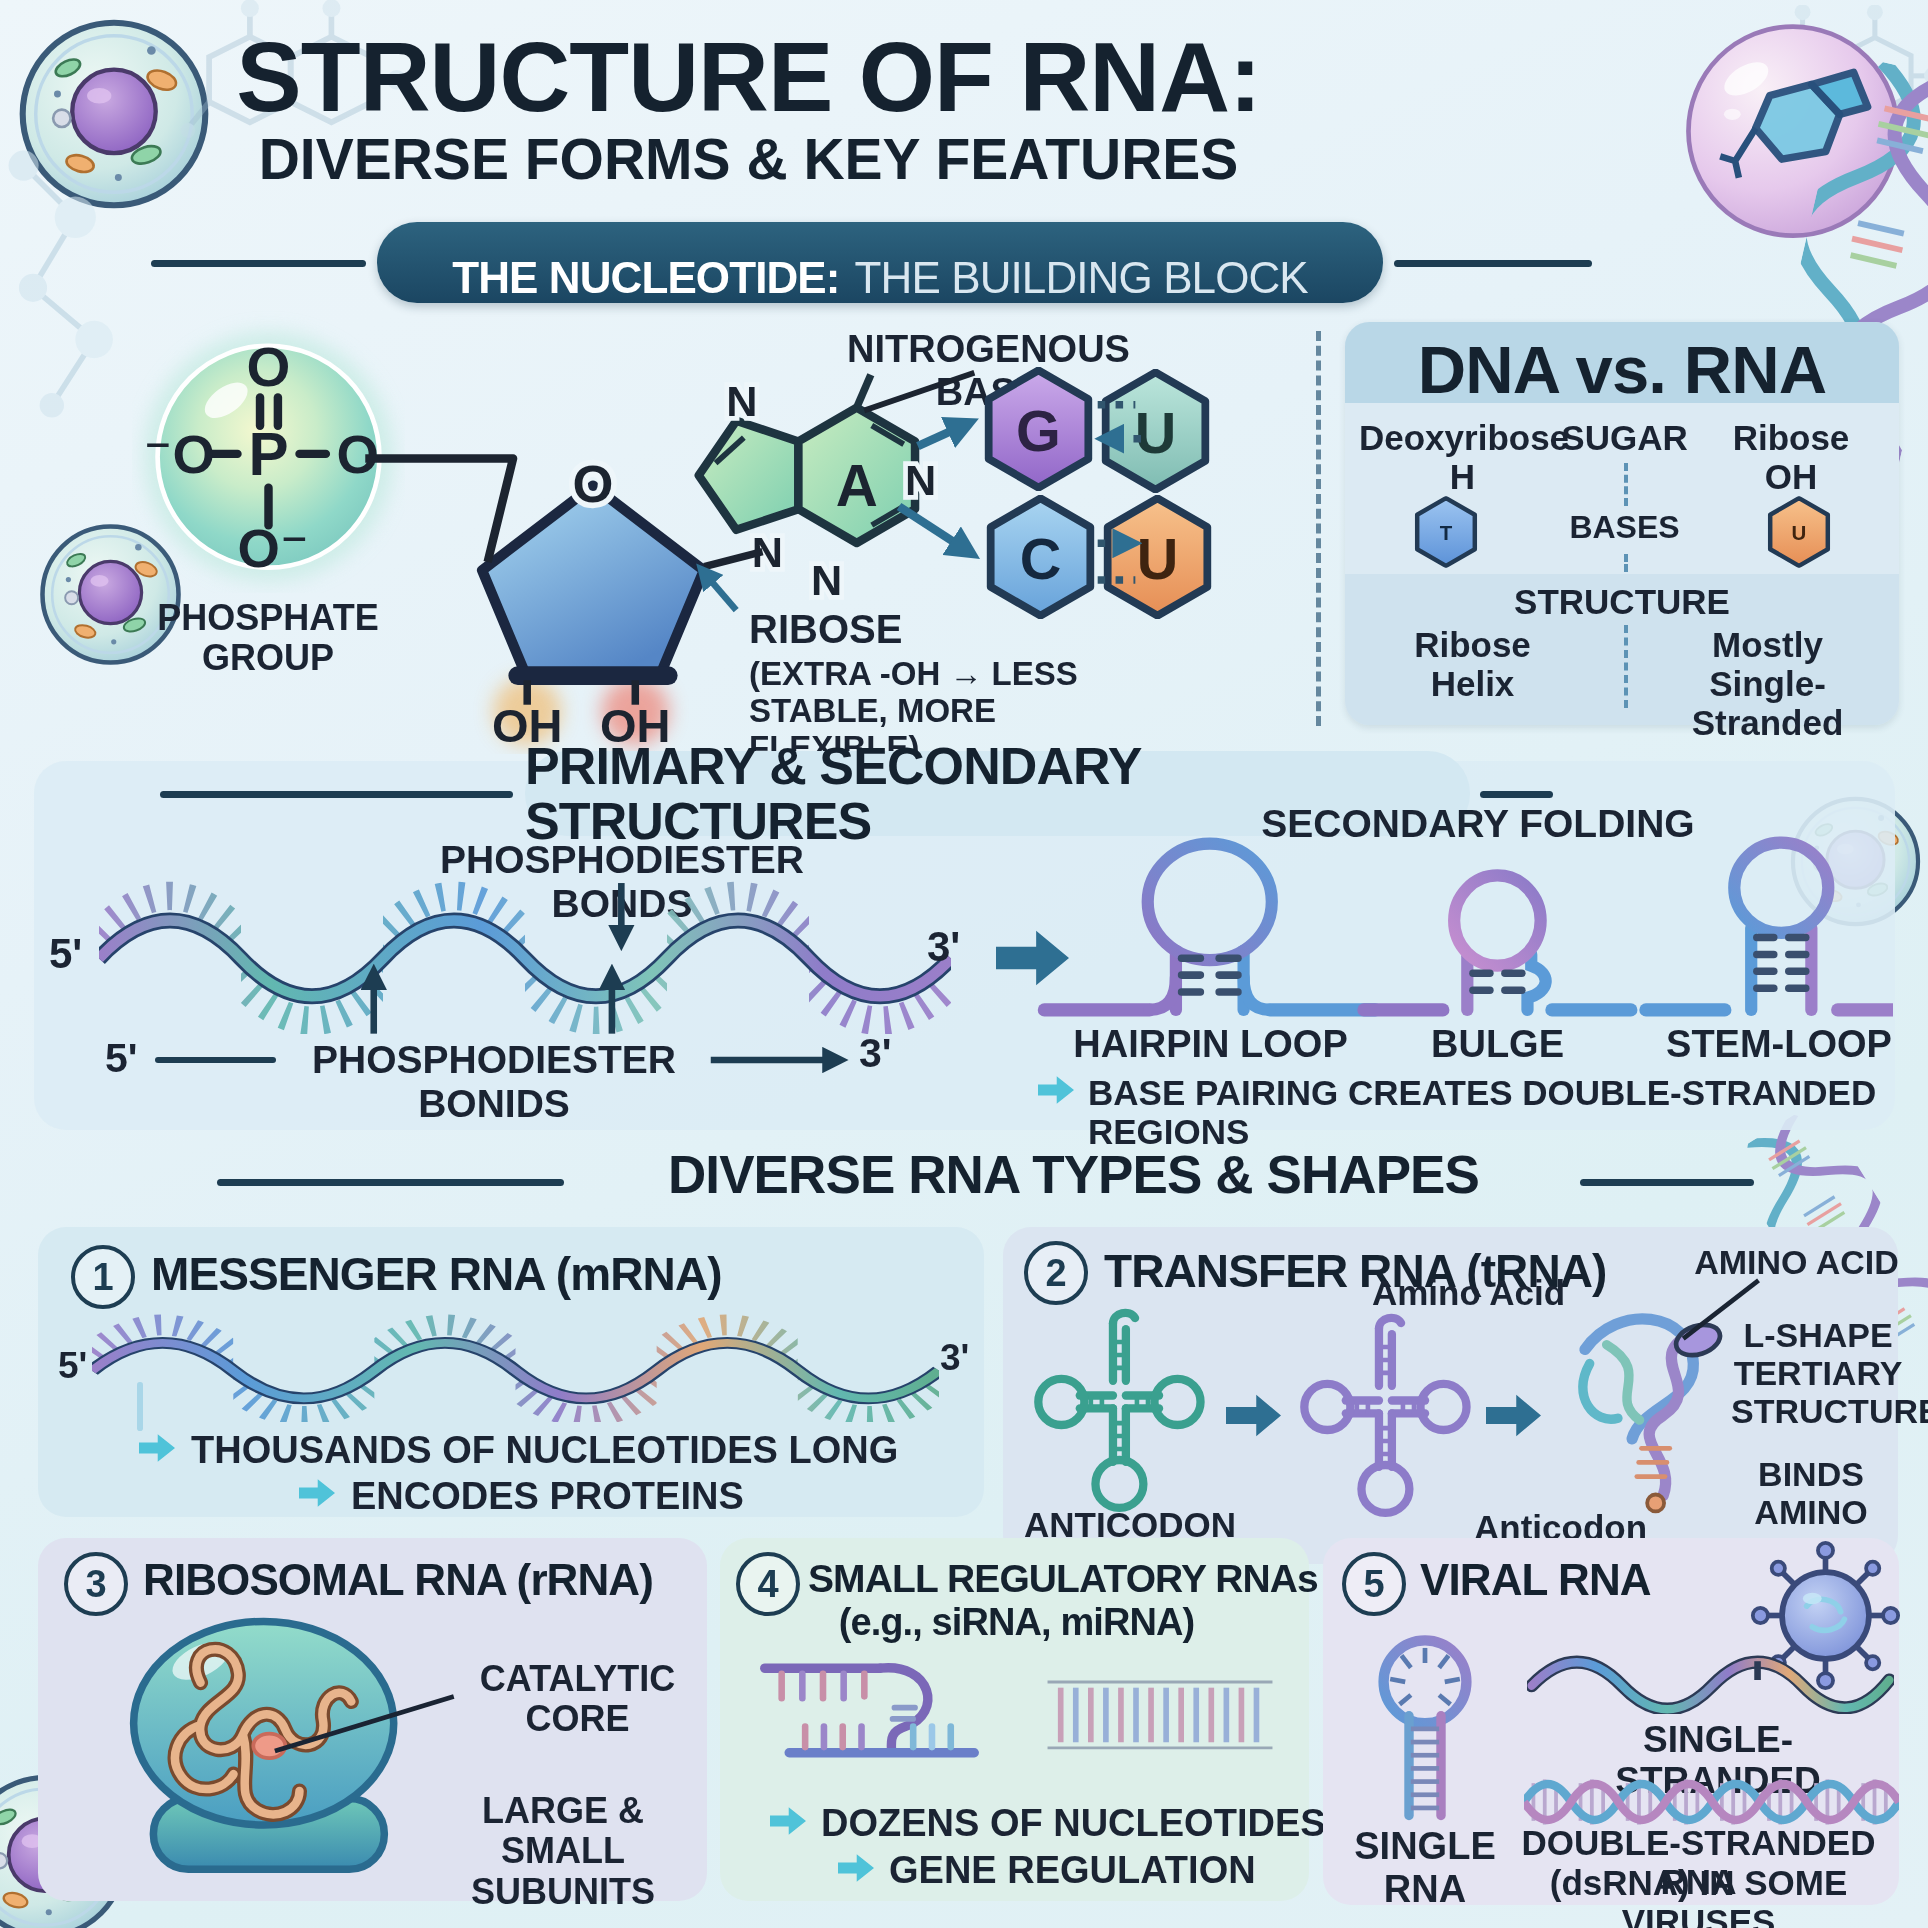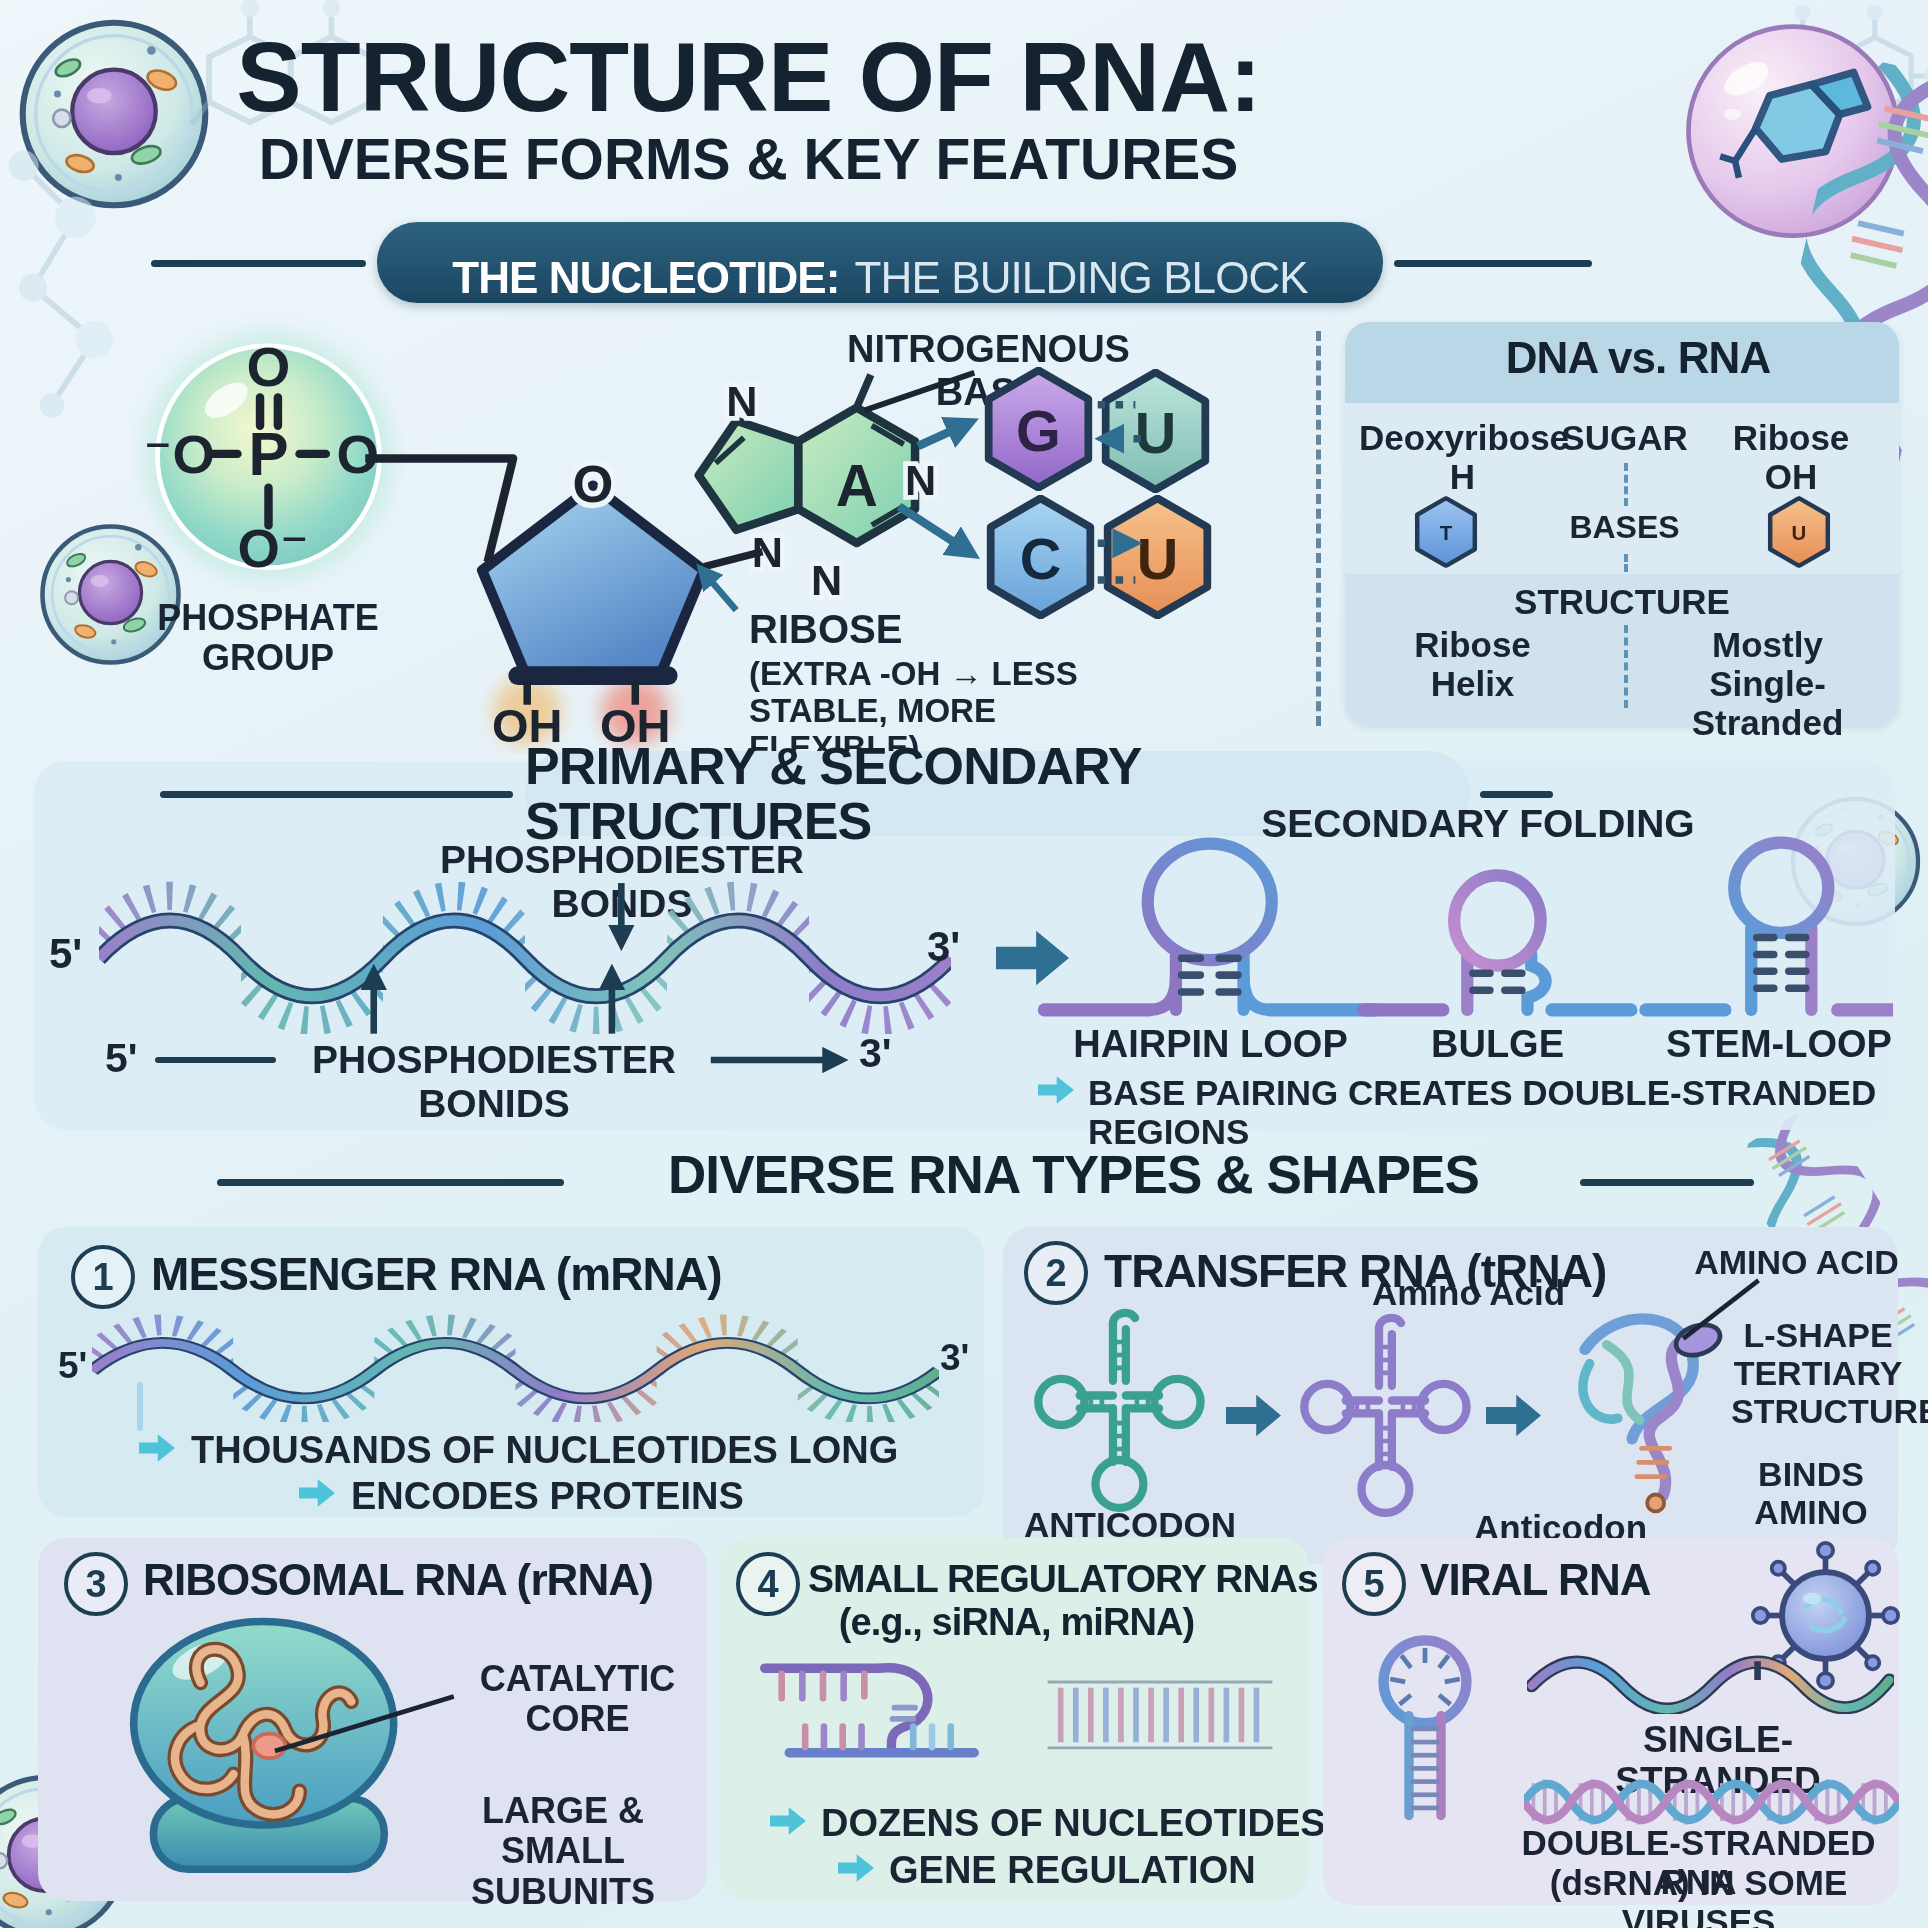--- a/index.html
+++ b/index.html
@@ -352,21 +352,21 @@
       <text class="hexT" x="50" y="76" fill="#14283f">C</text>
     </svg>
 <svg class="abs" style="left:1102px;top:495px" width="111" height="124" viewBox="0 0 100 112">
       <use href="#symHex" fill="url(#gHexUo)"></use>
       <text class="hexT" x="50" y="76" fill="#3f2410">U</text>
     </svg>
 
 <div class="abs dashv" style="left:1316px;top:331px;height:395px"></div>
 <div class="abs" style="left:1345px;top:322px;width:554px;height:403px;background:#dceaf3;border-radius:24.5px;box-shadow:0 2.8px 7.5px rgba(40,70,90,.12)">
   <div class="abs" style="left:0;top:0;width:554px;height:81px;background:#b9d7e7;border-radius:24.5px 24.5px 0 0"></div>
-  <div class="abs hd ctr" style="left:16px;top:13px;width:554px;font-size:44px">DNA vs. RNA</div>
+  <div class="abs hd ctr" style="left:0;top:13px;width:554px;font-size:67px">DNA vs. RNA</div>
   <div class="abs lbl ctr" style="left:14px;top:96px;width:207px;font-size:35px">
     <div>Deoxyribose</div>
     <div>H</div>
   </div>
   <div class="abs lbl ctr" style="left:209px;top:96px;width:141px;font-size:35px">SUGAR</div>
   <div class="abs" style="left:279px;top:141px;height:43px;border-left:4.7px dashed #5d93b5"></div>
   <div class="abs lbl ctr" style="left:347px;top:96px;width:198px;font-size:35px">
     <div>Ribose</div>
     <div>OH</div>
   </div>
@@ -670,20 +670,24 @@
   <g stroke="#7a88b8" stroke-width="5">
     <line x1="70" y1="108" x2="100" y2="108"></line>
         <line x1="70" y1="122" x2="100" y2="122"></line>
     <line x1="70" y1="136" x2="100" y2="136"></line>
         <line x1="70" y1="150" x2="100" y2="150"></line>
     <line x1="70" y1="164" x2="100" y2="164"></line>
         <line x1="70" y1="178" x2="100" y2="178"></line>
     <line x1="70" y1="192" x2="100" y2="192"></line>
   </g>
 </svg>
+<div class="abs lbl ctr" style="left:1331px;top:1825px;width:188px;font-size:38px">
+  <div>SINGLE</div>
+  <div>RNA</div>
+</div>
 <svg class="abs" style="left:1527px;top:1631px" width="367" height="83" viewBox="0 0 390 88">
   <path d="M5,58 Q53,8 101,58 T197,58 T293,58 T385,52" fill="none" stroke="#2c3a55" stroke-width="14" stroke-linecap="round"></path>
   <path d="M5,58 Q53,8 101,58 T197,58 T293,58 T385,52" fill="none" stroke="url(#gMrna)" stroke-width="9" stroke-linecap="round"></path>
   <line x1="245" y1="32" x2="245" y2="52" stroke="#2c3a55" stroke-width="7"></line>
 </svg>
 <div class="abs lbl ctr" style="left:1544px;top:1719px;width:348px;font-size:37px">SINGLE-STRANDED</div>
 <svg class="abs" style="left:1524px;top:1766px" width="375" height="72" viewBox="0 0 398 76">
   <g stroke="#b9a8cf" stroke-width="4">
     <line x1="10" y1="18" x2="10" y2="58"></line>
         <line x1="22" y1="14" x2="22" y2="62"></line>

